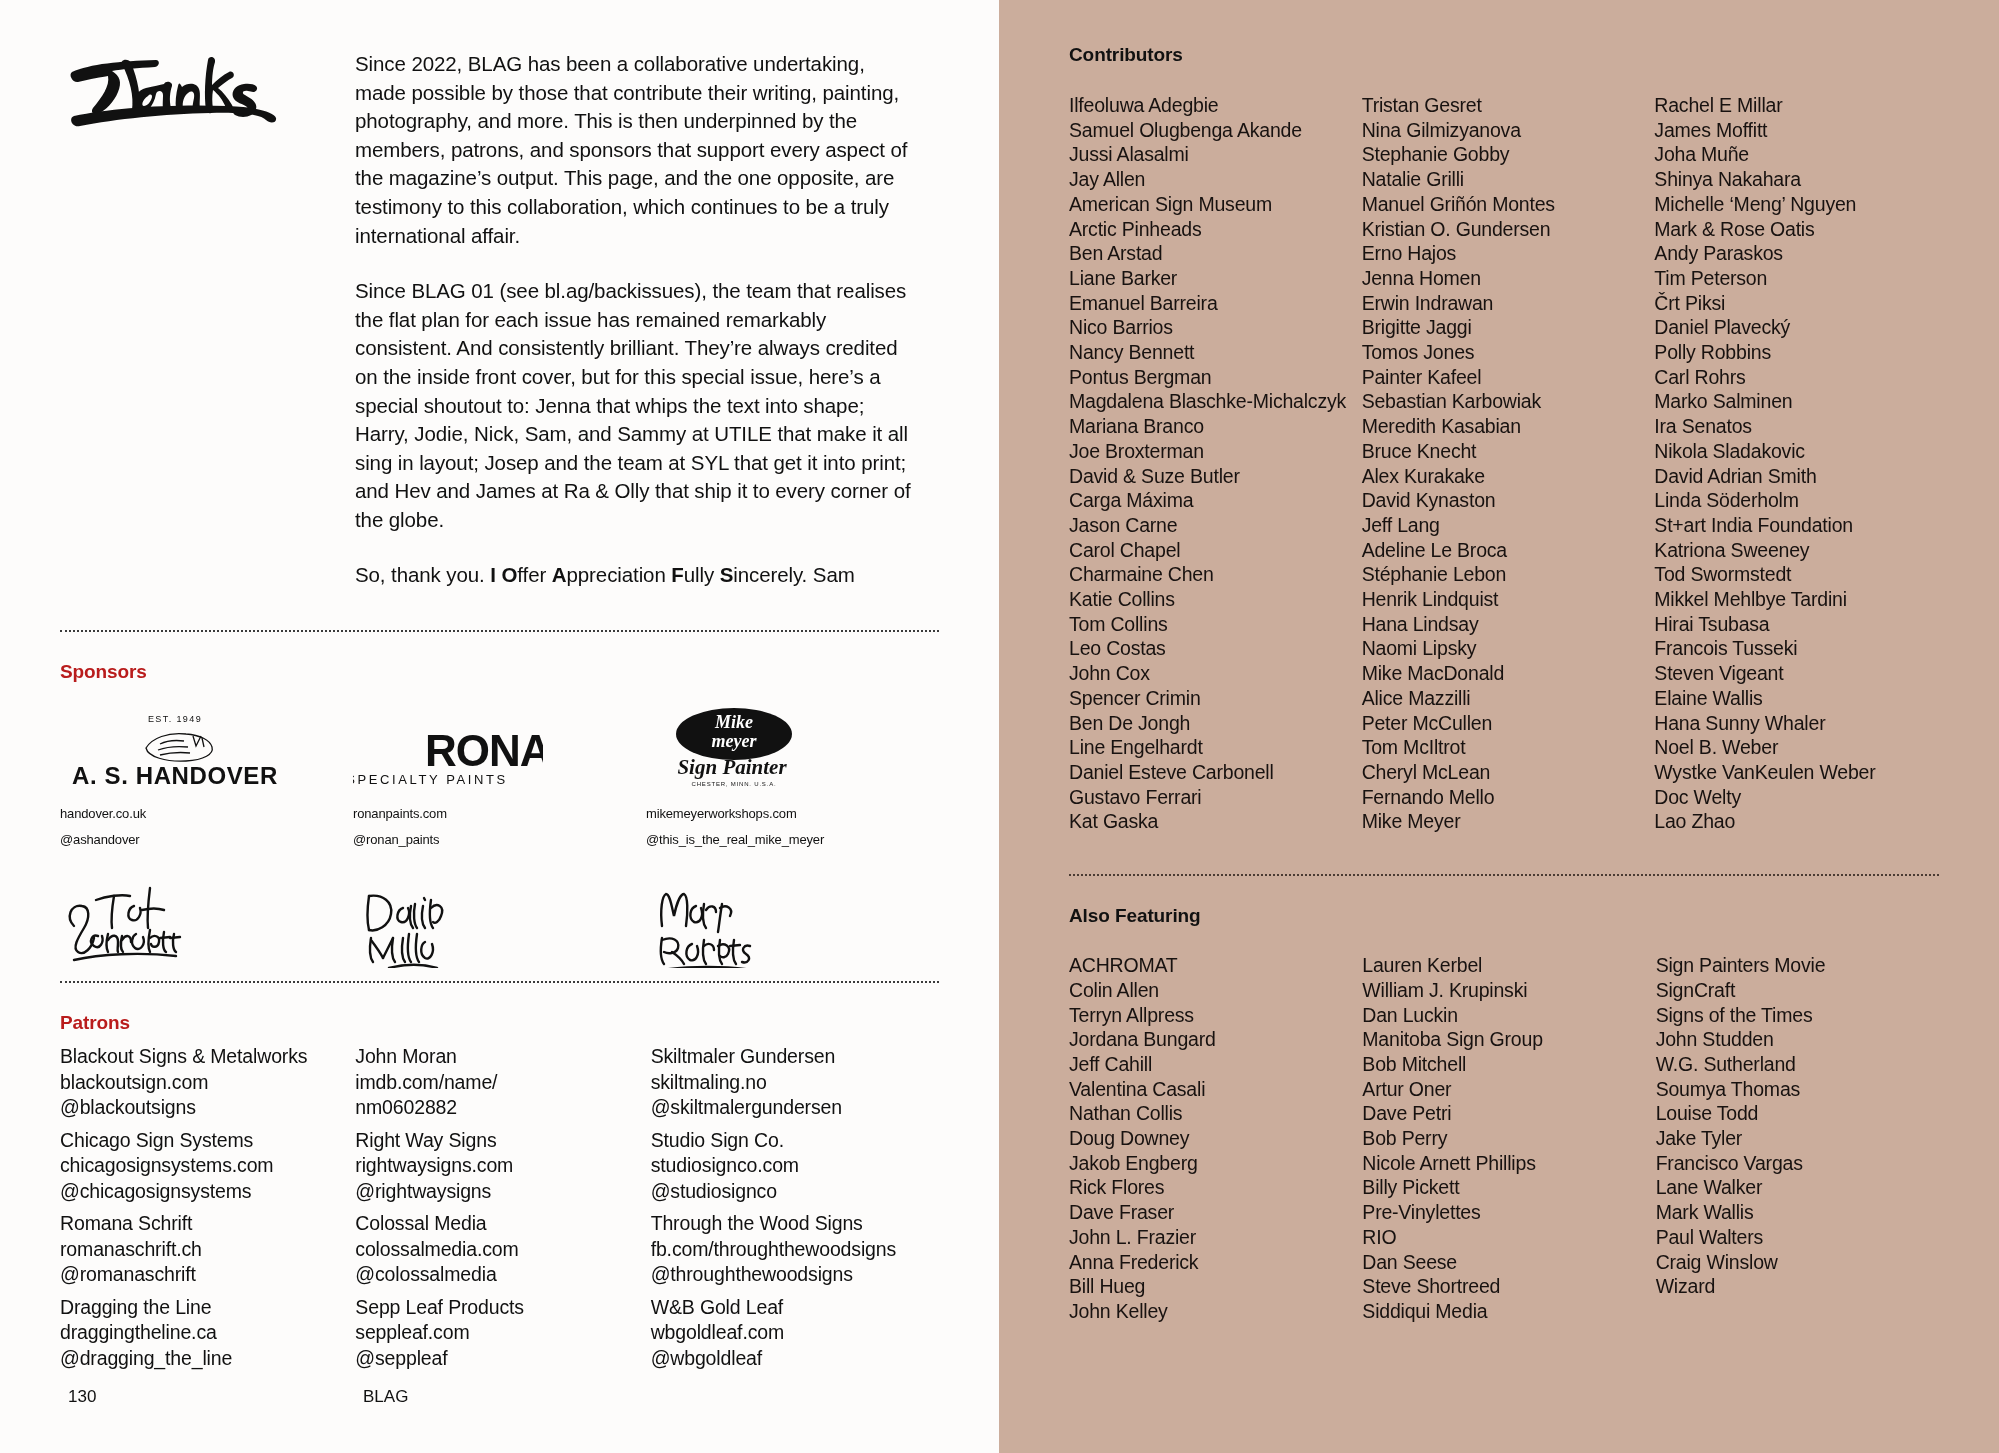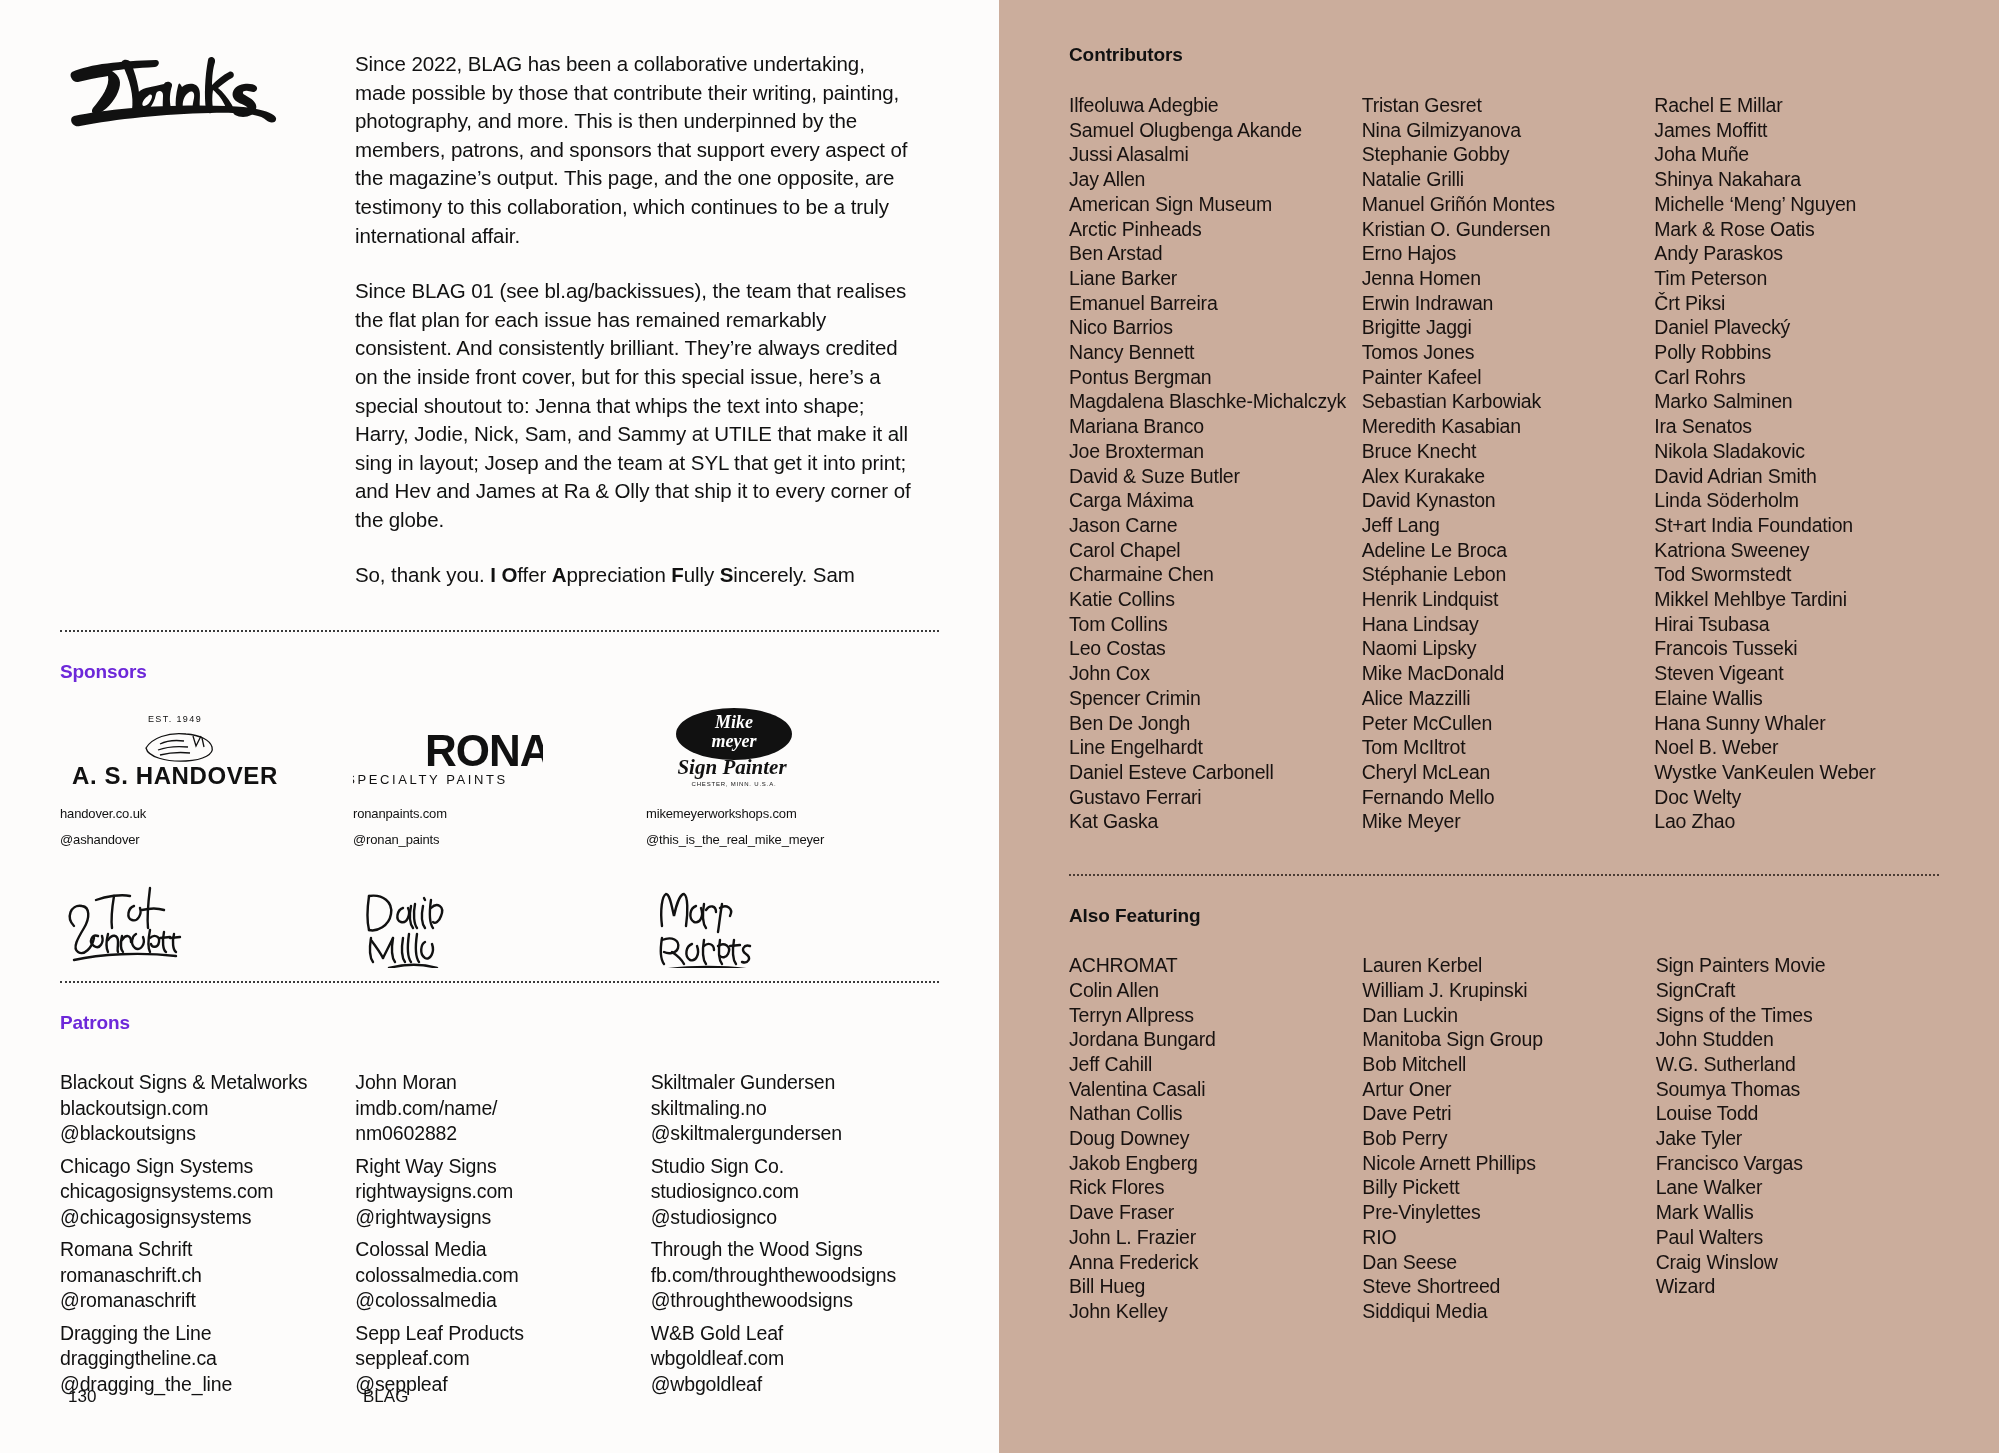--- a/index.html
+++ b/index.html
@@ -39,21 +39,21 @@
   .dotted-rule {
     border-top: 2.5px dotted #1a1a1a;
     margin: 0;
     height: 0;
     opacity: 0.85;
   }
 
   .section-title {
     font-size: 19px;
     font-weight: bold;
-    color: #6d28d9;
+    color: #b91c1c;
     letter-spacing: -0.1px;
   }
 
   .sponsor-grid {
     display: grid;
     grid-template-columns: 1fr 1fr 1fr;
     column-gap: 0;
   }
   .sponsor-cell { }
   .logo-box {
@@ -292,21 +292,21 @@
               <path d="M16 88 C44 84, 80 84, 106 88"></path>
             </g>
           </svg>
         </div>
       </div>
 
       <div class="dotted-rule" style="margin-top:13px;"></div>
 
       <div class="section-title" style="margin-top:29px;">Patrons</div>
 
-      <div class="patron-grid" style="margin-top:36px;gap:7px;">
+      <div class="patron-grid" style="margin-top:10px;gap:7px;">
         <div class="patron-block">
           <div>Blackout Signs &amp; Metalworks</div>
           <div>blackoutsign.com</div>
           <div>@blackoutsigns</div>
         </div>
         <div class="patron-block">
           <div>John Moran</div>
           <div>imdb.com/name/</div>
           <div>nm0602882</div>
         </div>

